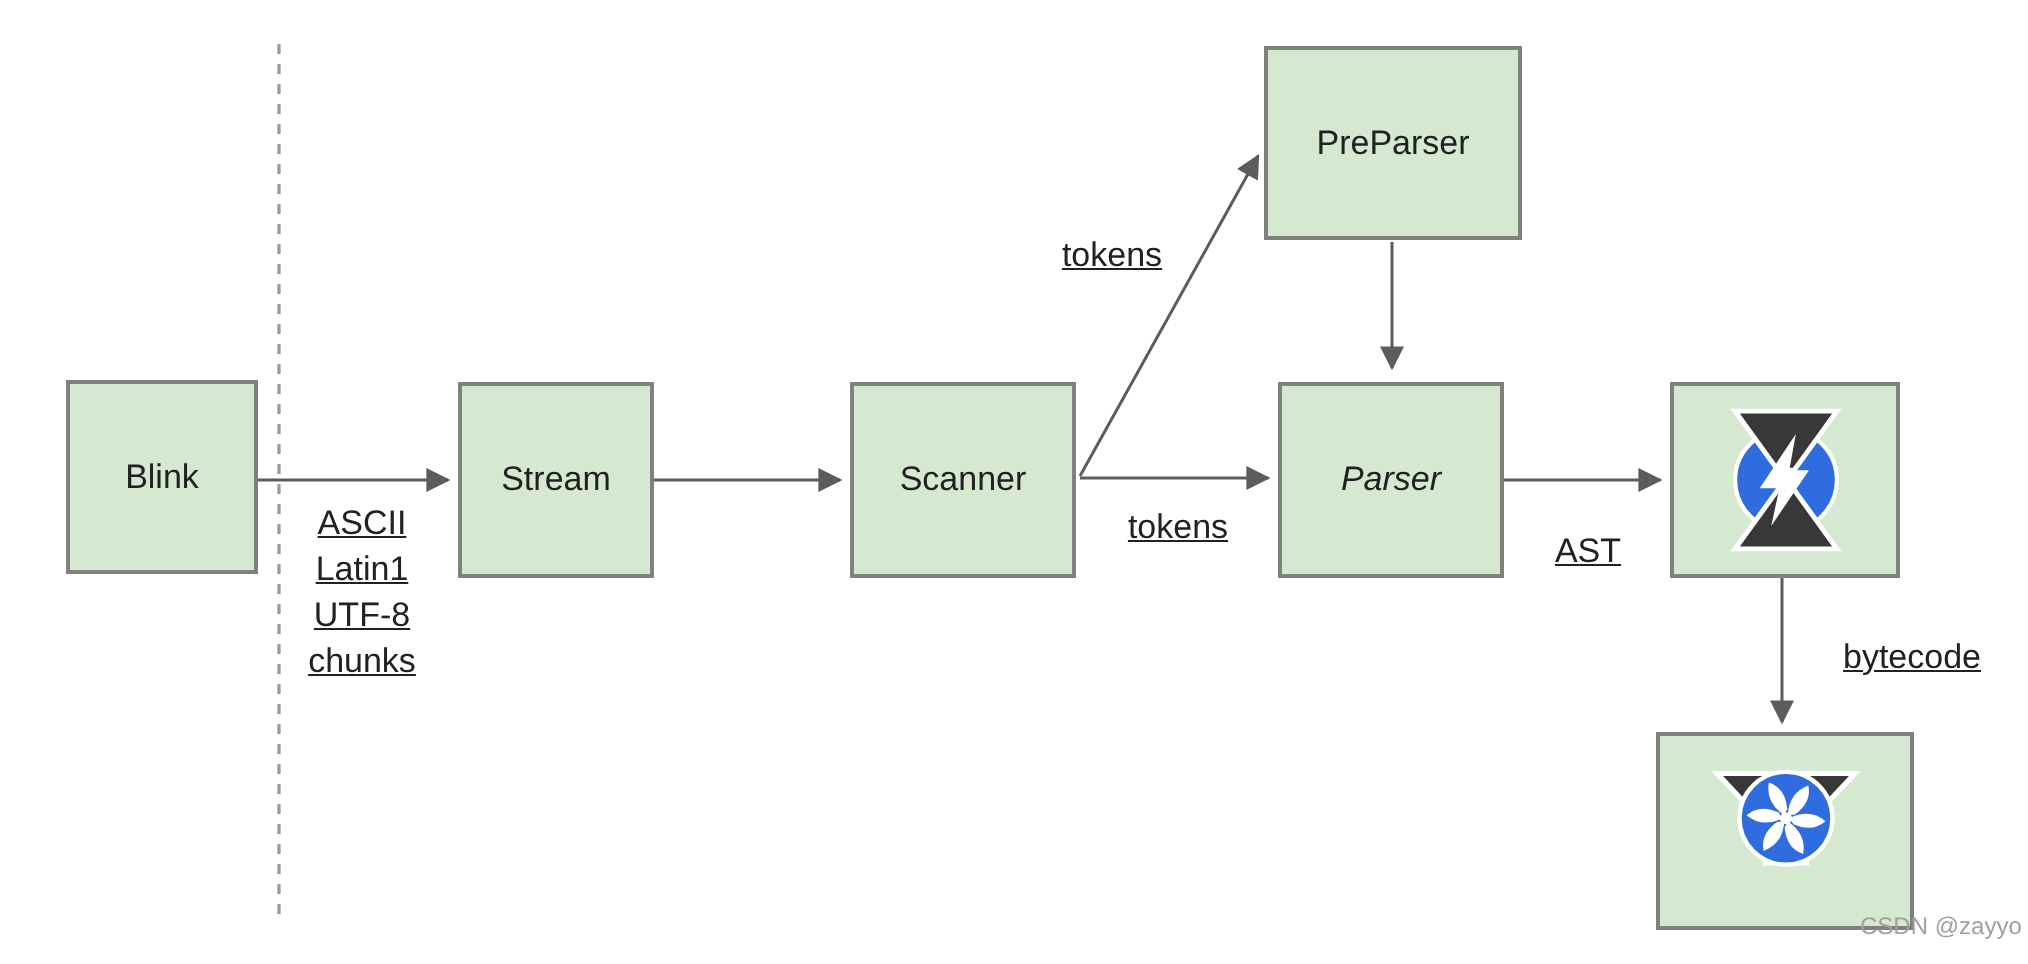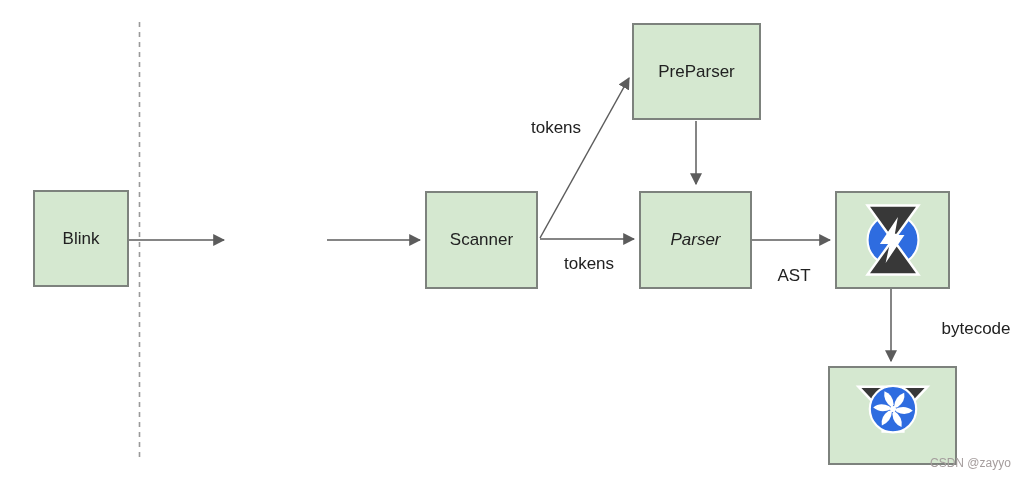--- a/index.html
+++ b/index.html
@@ -37,20 +37,21 @@
     color: var(--label-text, #212121);
   }
   .edge-label {
     position: absolute;
     transform: translateX(-50%);
     text-align: center;
     font-size: 17px;
     line-height: 23px;
     color: var(--label-text, #212121);
     white-space: pre-line;
+    text-decoration: underline;
   }
   .logo { display: block; }
   .logo .dark  { fill: var(--logo-dark, #383838); stroke: #ffffff; stroke-width: 3; }
   .logo .blue  { fill: var(--logo-blue, #2e6ce0); stroke: #ffffff; stroke-width: 2.5; }
   .logo .white { fill: #ffffff; }
   .watermark {
     position: absolute;
     font-size: 12px;
     color: var(--watermark-color, #a59d9d);
   }
@@ -73,20 +74,23 @@
     <line class="conn" x1="540" y1="238" x2="629" y2="78" marker-end="url(#arrow)"></line>
     <line class="conn" x1="696" y1="121" x2="696" y2="184" marker-end="url(#arrow)"></line>
     <line class="conn" x1="752" y1="240" x2="830" y2="240" marker-end="url(#arrow)"></line>
     <line class="conn" x1="891" y1="289" x2="891" y2="361" marker-end="url(#arrow)"></line>
   </svg>
 
   <div class="node" style="left:33px; top:190px; width:96px; height:97px;">
     <span>Blink</span>
   </div>
 
+  <div class="node" style="left:229px; top:191px; width:98px; height:98px;">
+    <span>Stream</span>
+  </div>
 
   <div class="node" style="left:632px; top:23px; width:129px; height:97px;">
     <span>PreParser</span>
   </div>
 
   <div class="node" style="left:425px; top:191px; width:113px; height:98px;">
     <span>Scanner</span>
   </div>
 
   <div class="node" style="left:639px; top:191px; width:113px; height:98px;font-style:italic;">
@@ -111,25 +115,29 @@
         <path d="M1,-2 Q2,-15 13,-19 Q15,-9 5,-2 Z" transform="rotate(60)"></path>
         <path d="M1,-2 Q2,-15 13,-19 Q15,-9 5,-2 Z" transform="rotate(120)"></path>
         <path d="M1,-2 Q2,-15 13,-19 Q15,-9 5,-2 Z" transform="rotate(180)"></path>
         <path d="M1,-2 Q2,-15 13,-19 Q15,-9 5,-2 Z" transform="rotate(240)"></path>
         <path d="M1,-2 Q2,-15 13,-19 Q15,-9 5,-2 Z" transform="rotate(300)"></path>
         <circle cx="0" cy="0" r="3.5"></circle>
       </g>
     </svg>
   </div>
 
+  <div class="edge-label" style="left:181px; top:250px;">ASCII
+Latin1
+UTF-8
+chunks</div>
 
 
   <div class="edge-label" style="left:556px; top:116px;">tokens</div>
 
   <div class="edge-label" style="left:589px; top:252px;">tokens</div>
 
   <div class="edge-label" style="left:794px; top:264px;">AST</div>
 
-  <div class="edge-label" style="left:976px; top:317px;text-align:right;">bytecode</div>
+  <div class="edge-label" style="left:956px; top:317px;text-align:right;">bytecode</div>
 
   <div class="watermark" style="left:930px; top:456px;">CSDN @zayyo</div>
 
 </div>
 
 </body></html>

